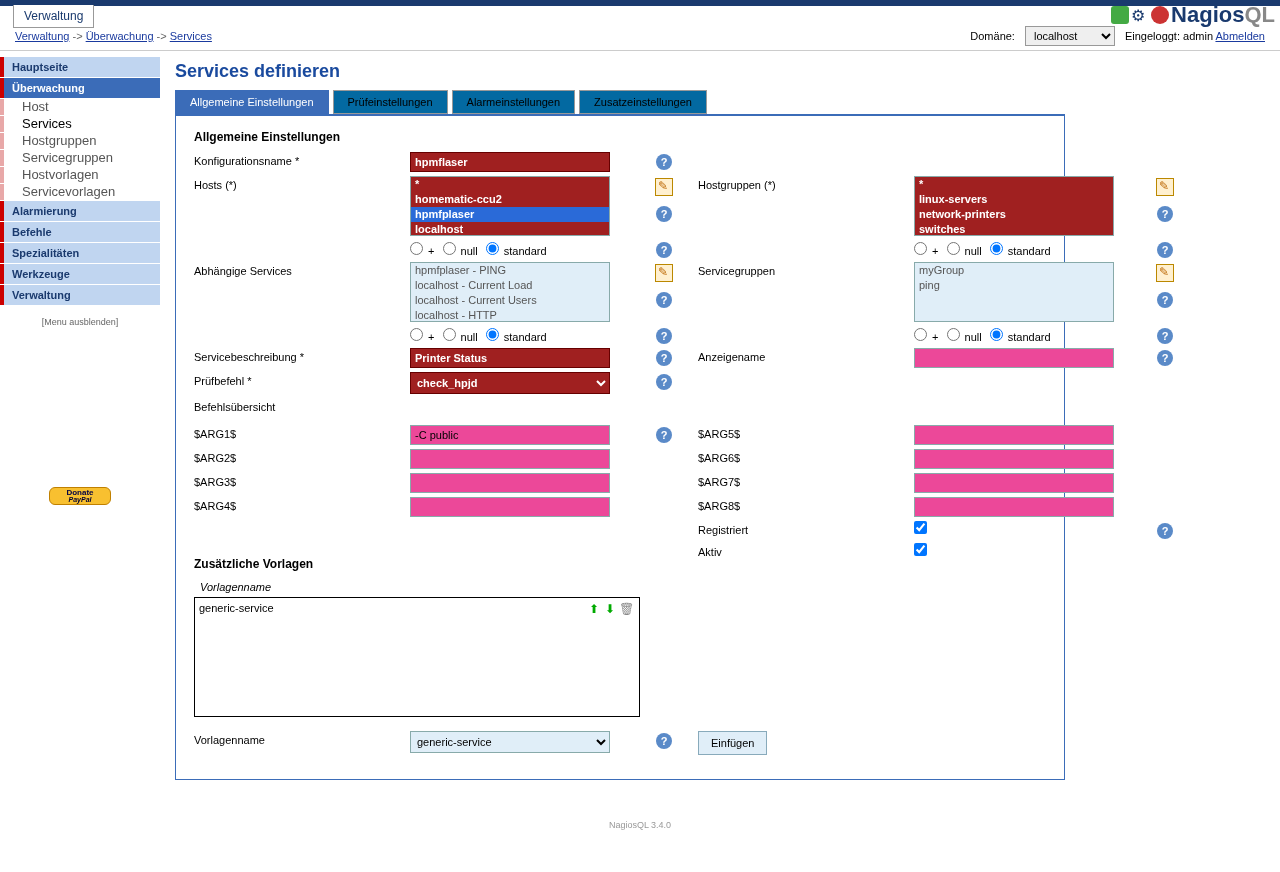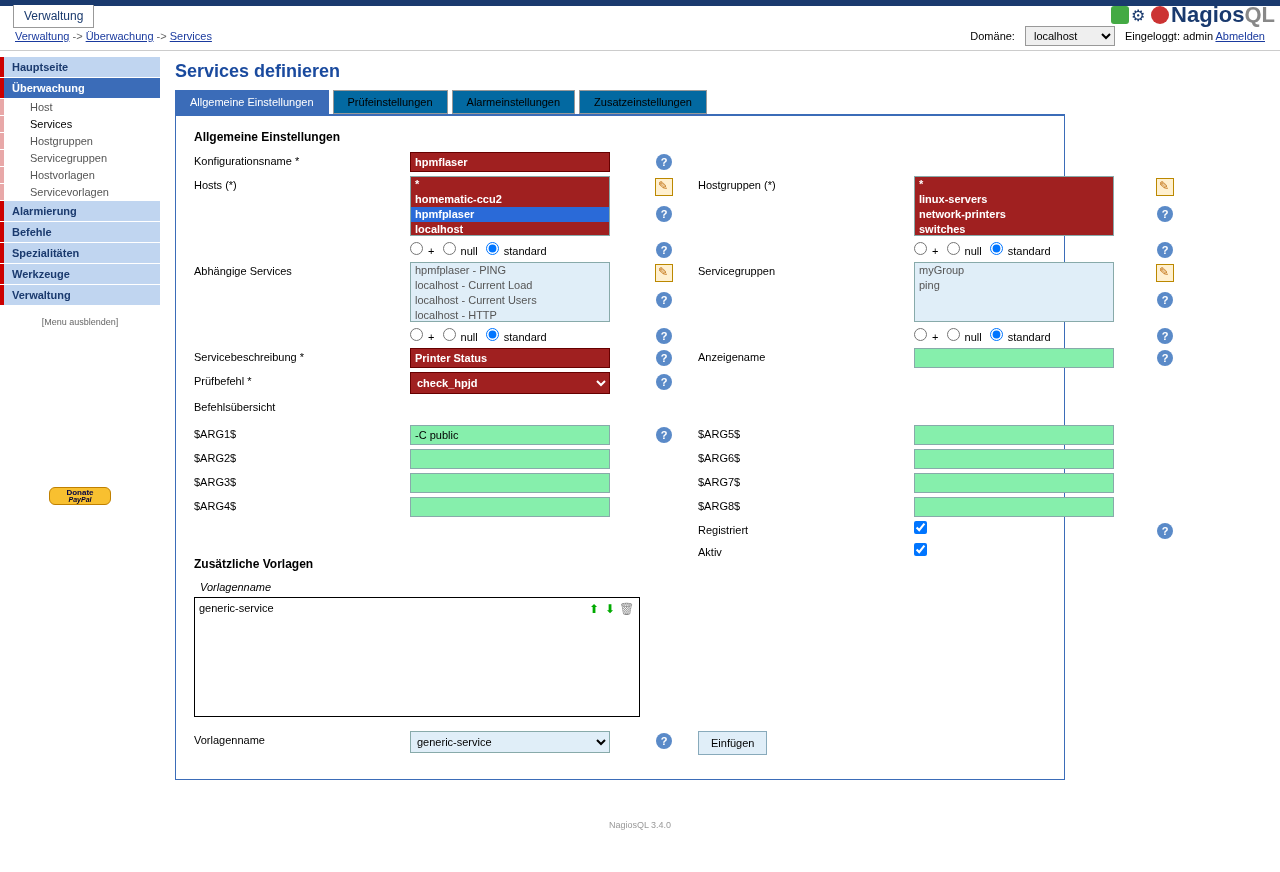--- a/index.html
+++ b/index.html
@@ -20,39 +20,39 @@
 .right-info a { color: #1a3a9e; text-decoration: underline; }
 
 .main-wrap { display: flex; }
 .sidebar { width: 160px; padding-top: 6px; }
 .side-item { display: flex; align-items: flex-start; margin-bottom: 1px; border-radius: 8px; }
 .side-bar-red { width: 4px; height: 20px; background: #c00; }
 .side-bar-pink { width: 4px; height: 16px; background: #e8a8a8; }
 .side-label { flex: 1; padding: 3px 8px; font-size: 11px; }
 .side-main { background: #c0d5f0; color: #1a3a6e; font-weight: bold; height: 20px; line-height: 14px; }
 .side-active { background: #3b6cb8; color: #fff; font-weight: bold; height: 20px; line-height: 14px; }
-.side-sub { color: #555; padding-left: 26px; font-size: 11px; height: 16px; line-height: 10px; }
+.side-sub { color: #555; padding-left: 18px; font-size: 13px; height: 16px; line-height: 10px; }
 .side-sub-active { color: #000; }
 .menu-hide { text-align: center; color: #666; font-size: 9px; margin: 12px 4px; }
 .donate { margin: 160px auto 0; width: 62px; height: 18px; background: #f8c030; border: 1px solid #c08000; border-radius: 6px; font-size: 8px; text-align: center; line-height: 7px; padding-top: 1px; font-weight: bold; color: #004; }
 .donate .pp { font-size: 7px; font-style: italic; color: #003; }
 
 .content { flex: 1; padding: 10px 15px; max-width: 920px; }
 .page-title { color: #1a4a9e; font-size: 18px; font-weight: bold; margin-bottom: 8px; }
 
 .tabs { display: flex; border-bottom: 0; }
 .tab { padding: 5px 14px; border: 1px solid #999; font-size: 11px; background: #0369a1; margin-right: 4px; cursor: pointer; }
 .tab.active { background: #3b6cb8; color: #fff; border-color: #3b6cb8; }
 
 .panel { border: 1px solid #3b6cb8; border-top: 2px solid #3b6cb8; padding: 14px 18px 24px; }
 .section-title { font-weight: bold; margin-bottom: 8px; font-size: 12px; }
 
 .grid { display: grid; grid-template-columns: 200px 220px 36px 200px 220px 30px; gap: 4px 16px; align-items: start; }
 .lbl { font-size: 11px; padding-top: 3px; }
-.fld-text { width: 200px; height: 20px; border: 1px solid #8aa; background: #86efac; padding: 2px 4px; font-size: 11px; }
+.fld-text { width: 200px; height: 20px; border: 1px solid #8aa; background: #ec4899; padding: 2px 4px; font-size: 11px; }
 .fld-text.red { background: #a02020; color: #fff; border: 1px solid #600; font-weight: bold; }
 .fld-sel { width: 200px; height: 22px; border: 1px solid #8aa; background: #e0eef8; font-size: 11px; padding: 2px; }
 .fld-sel.red { background: #a02020; color: #fff; border: 1px solid #600; font-weight: bold; }
 
 .multisel { width: 200px; height: 60px; border: 1px solid #8aa; background: #a02020; color: #fff; font-weight: bold; position: relative; overflow-y: scroll; }
 .multisel.blue { background: #e0eef8; color: #555; font-weight: normal; }
 .multisel .opt { padding: 0px 4px; font-size: 11px; line-height: 15px; }
 .multisel .opt.highlight { background: #2a6ad8; color: #fff; }
 
 .help-icon { width: 16px; height: 16px; border-radius: 50%; background: #5a8ac8; color: #fff; font-size: 11px; text-align: center; line-height: 16px; font-weight: bold; display: inline-block; }

